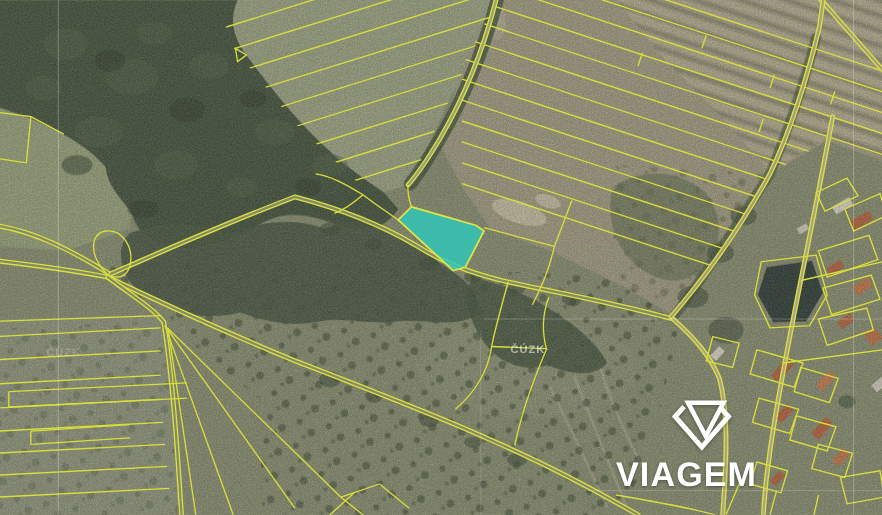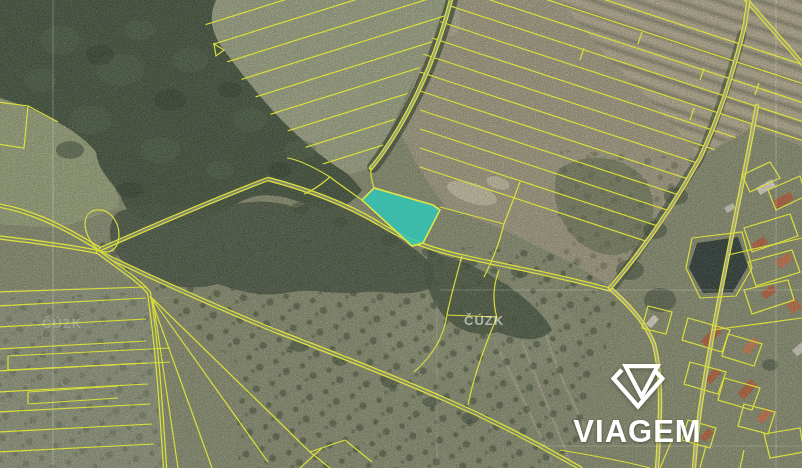--- a/index.html
+++ b/index.html
@@ -7,26 +7,26 @@
     position:relative;width:802px;height:468px;overflow:hidden;
     background:#878c6e;font-family:"Liberation Sans",sans-serif;
   }
   .stage svg.scene{position:absolute;left:0;top:0;}
   
   .ln{fill:none;stroke:#d9df3a;stroke-width:1.2;}
   .rd{fill:none;stroke:#dce23c;stroke-width:4.4;stroke-linecap:round;}
   .rdc{fill:none;stroke:#85896c;stroke-width:2;stroke-linecap:round;}
   .c1{stroke:#98a07f;} .c2{stroke:#a39c81;} .c3{stroke:#a8a28c;}
   
-  .wm{position:absolute;color:#fff;font-weight:700;font-size:13px;letter-spacing:1px;
+  .wm{position:absolute;color:#fff;font-weight:700;font-size:10px;letter-spacing:1px;
       text-shadow:0 0 2px rgba(0,0,0,.15);pointer-events:none;}
   .wm-center{left:464px;top:313px;opacity:.55;}
   .wm-left{left:42px;top:316px;opacity:.22;}
   
-  .brand{position:absolute;left:560px;top:358px;width:155px;text-align:center;pointer-events:none;}
+  .brand{position:absolute;left:560px;top:358px;width:155px;text-align:left;pointer-events:none;}
   .brand .mark{display:block;margin:0 auto;filter:drop-shadow(0 1px 2px rgba(0,0,0,.35));}
   .brand-text{margin-top:4px;color:#fff;font-weight:700;font-size:31px;letter-spacing:1px;
       text-shadow:0 1px 3px rgba(0,0,0,.4);}
 </style>
 </head>
 <body>
 
 <div class="stage">
 <svg class="scene" width="802" height="468" viewBox="0 0 802 468">
   <defs>

